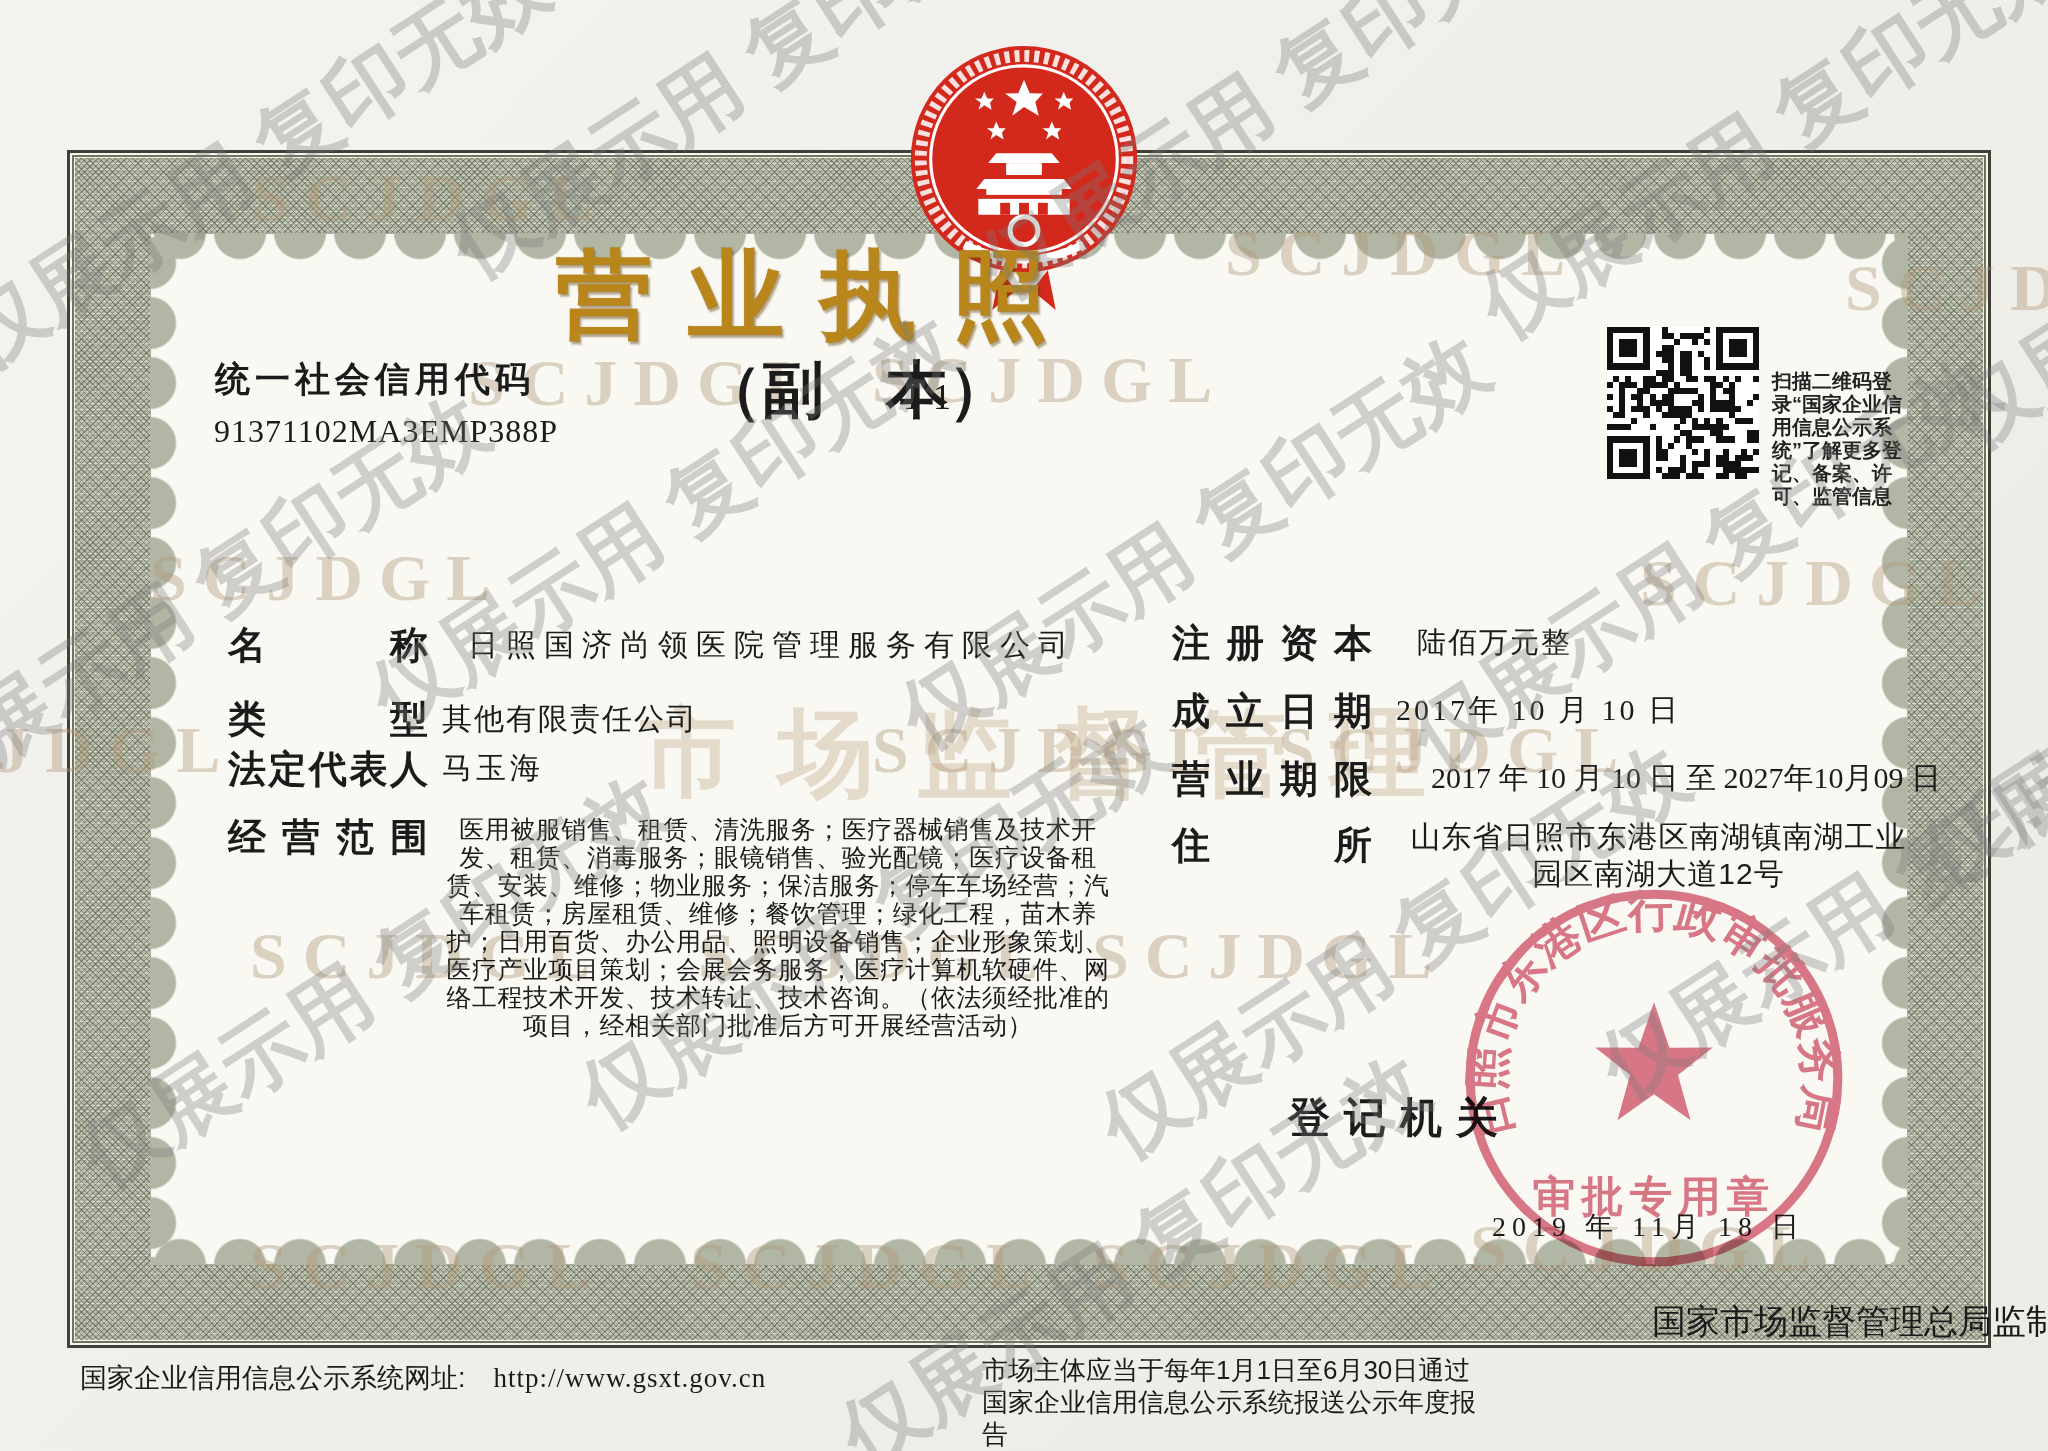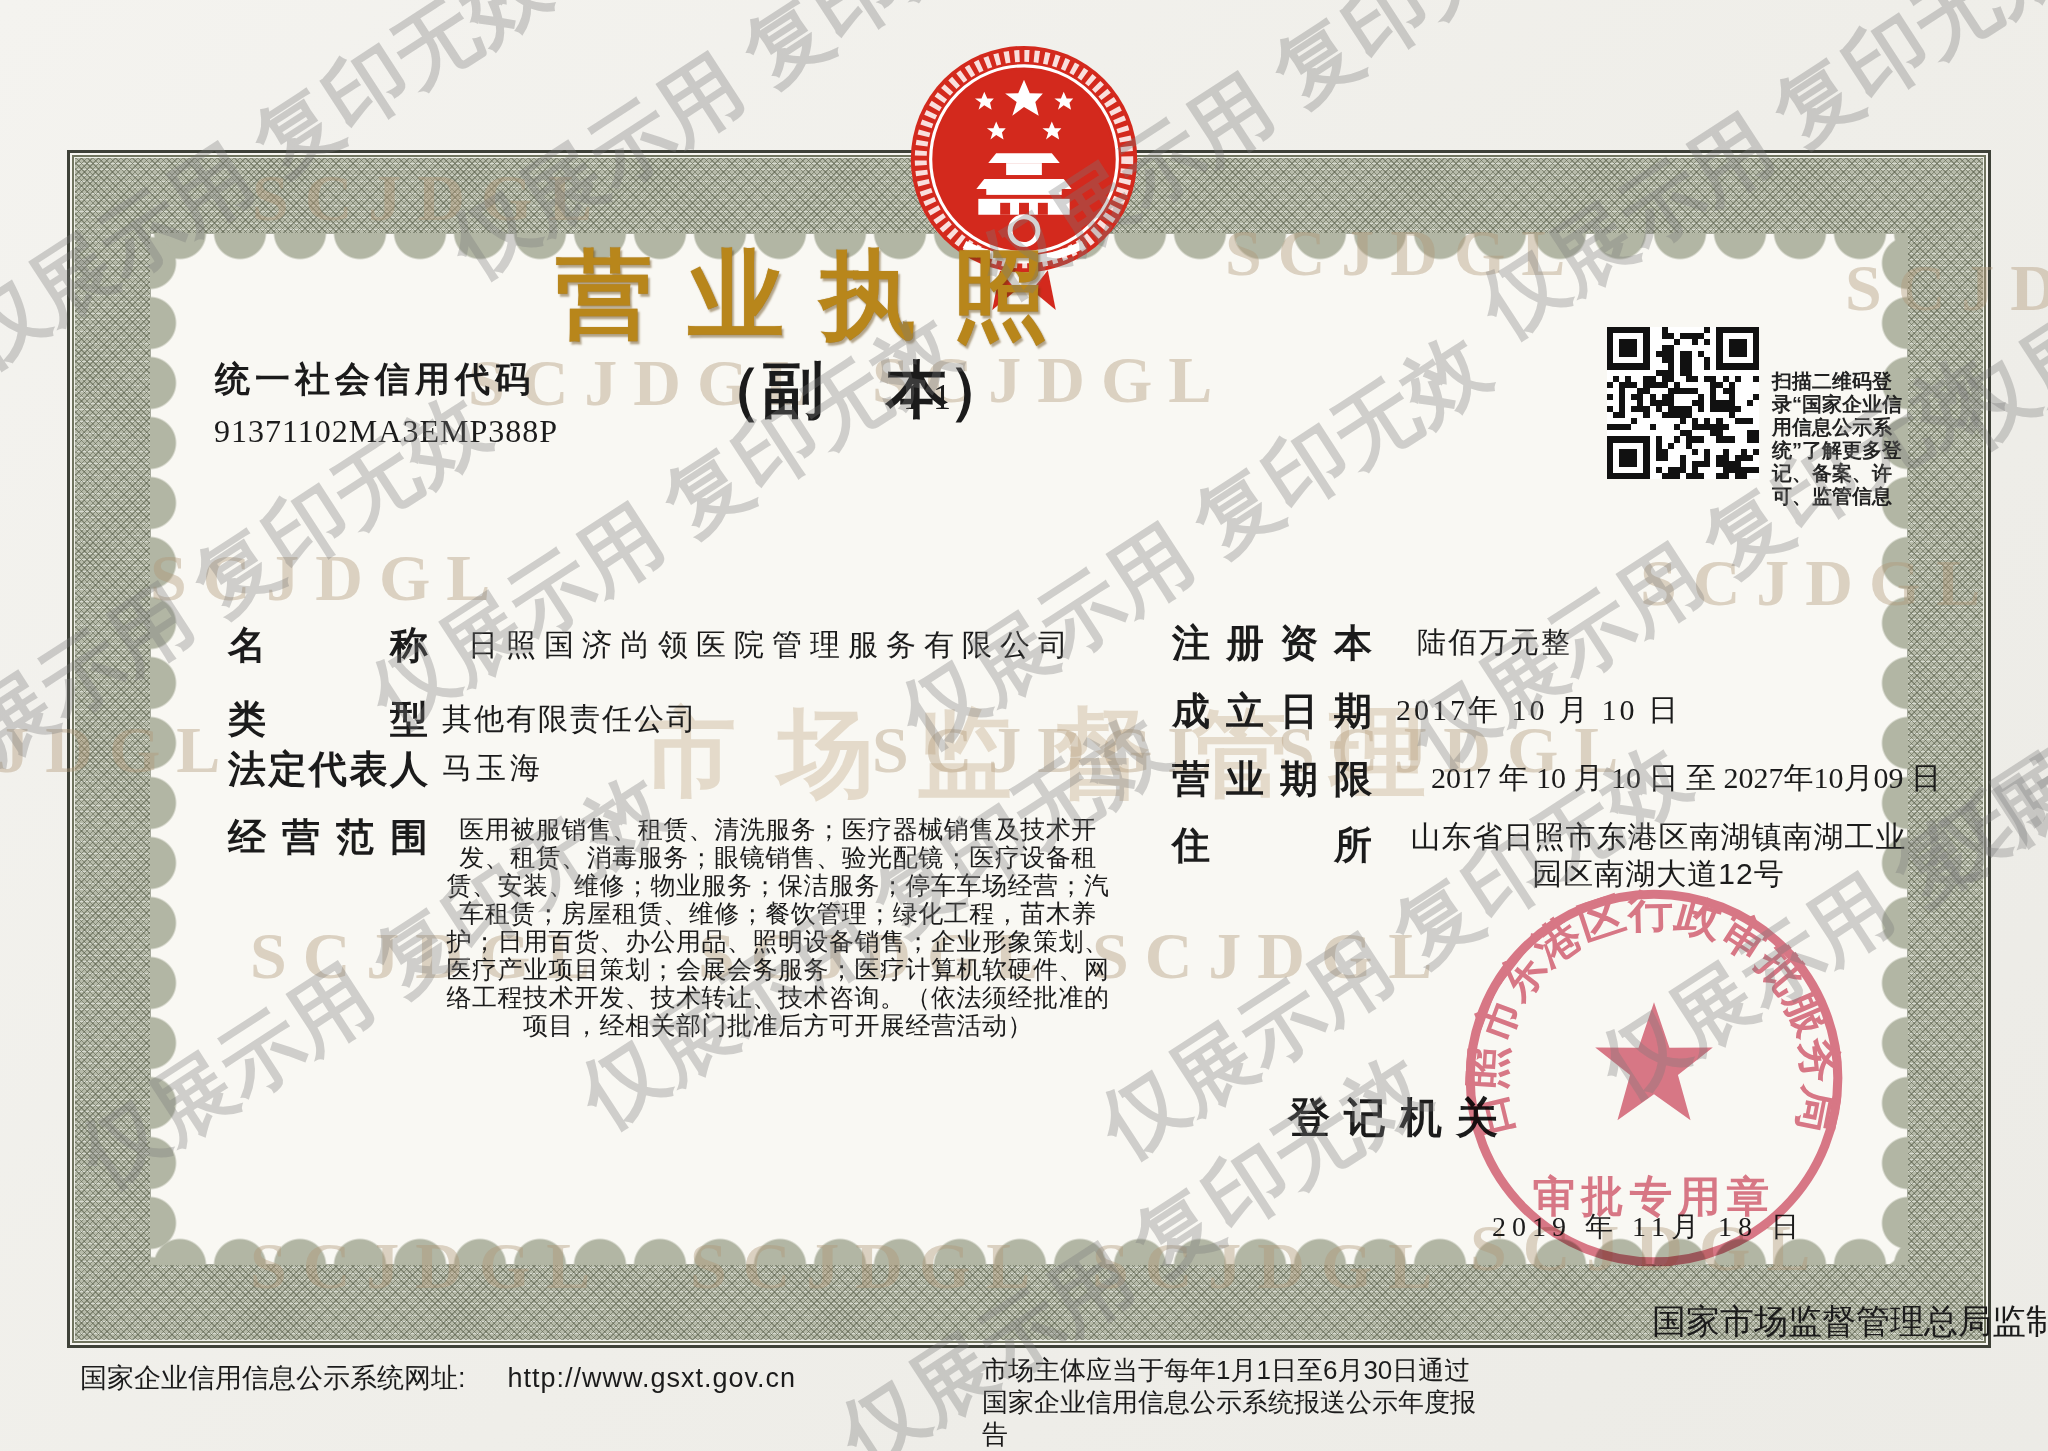--- a/index.html
+++ b/index.html
@@ -48,21 +48,21 @@
   .lab-term{left:1172px;top:754px;}     .val-term{left:1396px;top:758px;font-family:"Liberation Serif",serif;width:580px;white-space:nowrap;}
   .lab-addr{left:1172px;top:820px;}     .val-addr{left:1396px;top:818px;width:525px;line-height:37px;letter-spacing:1px;}
   .lab-registry{left:1288px;top:1090px;width:210px;font-size:42px;}
   .issue-date{position:absolute;left:1492px;top:1208px;font-family:Liberation Serif, serif;font-size:28px;letter-spacing:6px;z-index:10;white-space:nowrap;}
 
   
   .seal{position:absolute;left:1452px;top:876px;width:404px;height:404px;z-index:20;opacity:.88;mix-blend-mode:multiply;}
 
   
   .footer-left{position:absolute;left:80px;top:1360px;font-size:27px;z-index:10;white-space:nowrap;}
-  .footer-left .url{font-family:Liberation Sans, sans-serif;margin-left:42px;letter-spacing:1px;}
+  .footer-left .url{font-family:Liberation Serif, serif;margin-left:28px;letter-spacing:1px;}
   .footer-mid{position:absolute;left:982px;top:1354px;width:495px;font-size:26px;line-height:32px;z-index:10;}
   .footer-right{position:absolute;left:1652px;top:1299px;font-size:34px;z-index:10;white-space:nowrap;}
 </style>
 </head>
 <body>
 
 <div class="page">
 
   <div id="emboss-layer">
       <div class="wm-emboss" style="left: 252px; top: 160px;">SCJDGL</div>

